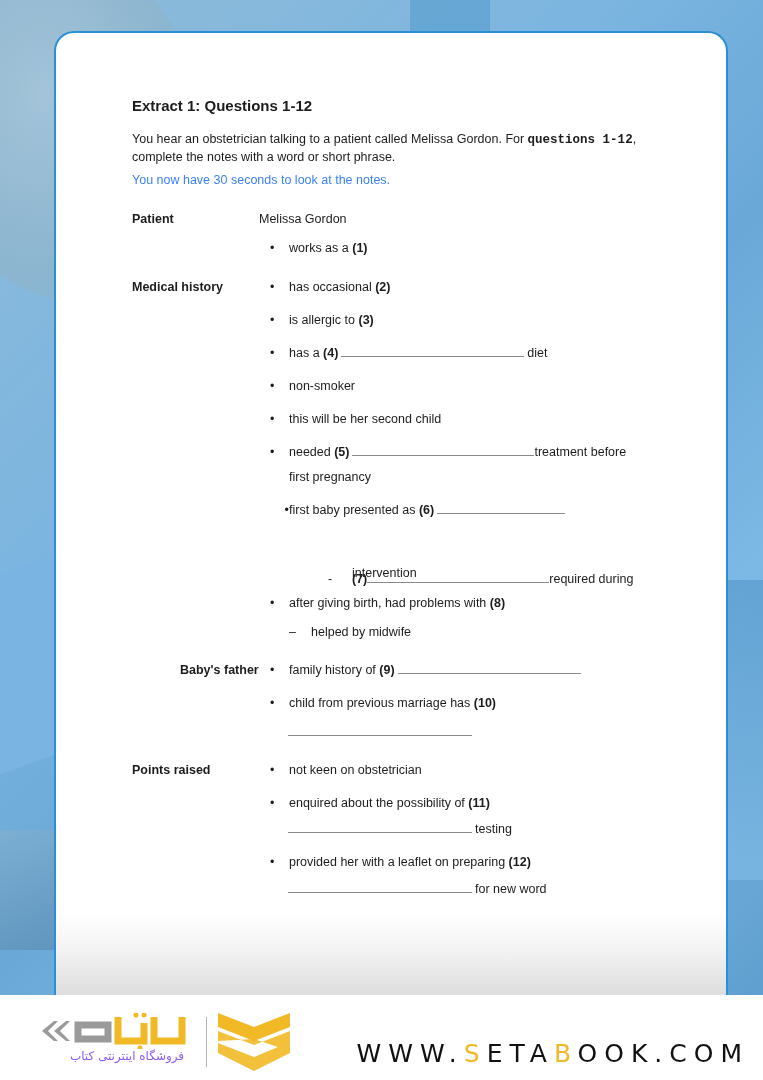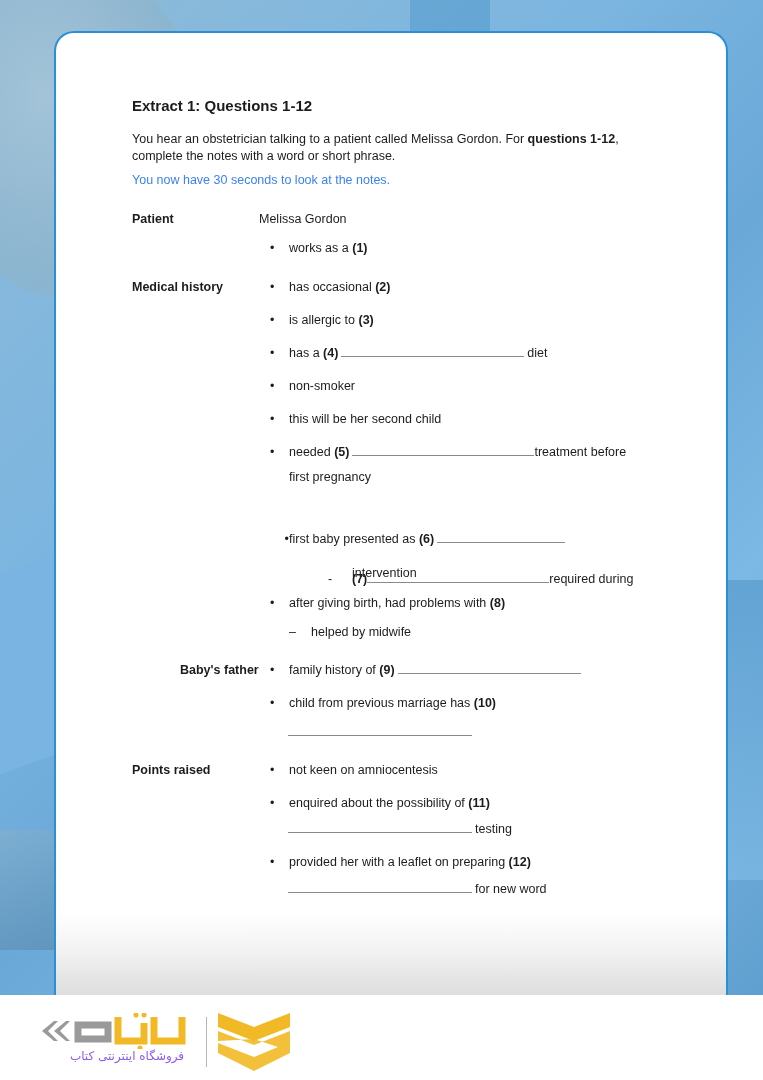--- a/index.html
+++ b/index.html
@@ -45,21 +45,21 @@
     border-radius: 20px 20px 0 0;
   }
   .title {
     position: absolute; left: 132px; top: 97px;
     font-size: 15px; font-weight: bold; color: #1c1c1c;
   }
   .intro {
     position: absolute; left: 132px; top: 131px; width: 520px;
     font-size: 12.5px; line-height: 17px; color: #1c1c1c;
   }
-  .intro b { font-weight: bold; }
+  .intro b { font-weight: bold; font-family: Liberation Mono, monospace; }
   .intro2 {
     position: absolute; left: 132px; top: 173px;
     font-size: 12.5px; color: #3b82f6;
   }
   .label {
     position: absolute; left: 132px;
     font-size: 12.5px; font-weight: bold; color: #1c1c1c;
   }
   .item {
     position: absolute; left: 270px;
@@ -139,21 +139,21 @@
 <div class="item" style="top:379px;">
   <span class="bullet">•</span><span>non-smoker</span>
 </div>
 <div class="item" style="top:412px;">
   <span class="bullet">•</span><span>this will be her second child</span>
 </div>
 <div class="item" style="top:445px;">
   <span class="bullet">•</span><span>needed </span><span class="num">(5)</span><span class="blank" style="width:182px; margin-right:0;"></span><span>treatment before</span>
 </div>
 <div class="plain" style="left:289px; top:470px;">first pregnancy</div>
-<div class="item" style="top:532px;text-align:right;">
+<div class="item" style="top:503px;text-align:right;">
   <span class="bullet">•</span><span>first baby presented as </span><span class="num">(6)</span><span class="blank" style="width:128px;"></span>
 </div>
 <div class="plain" style="left:328px; top:572px;">
   <span style="display:inline-block; width:24px;">-</span><span style="font-weight:bold;">(7)</span><span class="blank" style="width:182px; margin:0;"></span><span>required during</span>
 </div>
 <div class="plain" style="left:352px; top:566px;">intervention</div>
 <div class="item" style="top:596px;">
   <span class="bullet">•</span><span>after giving birth, had problems with </span><span class="num">(8)</span>
 </div>
 <div class="plain" style="left:289px; top:625px;">
@@ -164,21 +164,21 @@
 <div class="item" style="top:663px;">
   <span class="bullet">•</span><span>family history of </span><span class="num">(9)</span><span class="blank" style="width:183px;"></span>
 </div>
 <div class="item" style="top:696px;">
   <span class="bullet">•</span><span>child from previous marriage has </span><span class="num">(10)</span>
 </div>
 <div class="line-only" style="left:288px; top:735px; width:184px;"></div>
 
 <div class="label" style="top:763px;">Points raised</div>
 <div class="item" style="top:763px;">
-  <span class="bullet">•</span><span>not keen on amniocentesis</span>
+  <span class="bullet">•</span><span>not keen on obstetrician</span>
 </div>
 <div class="item" style="top:796px;">
   <span class="bullet">•</span><span>enquired about the possibility of </span><span class="num">(11)</span>
 </div>
 <div class="plain" style="left:288px; top:822px;">
   <span class="blank" style="width:184px; margin:0 3px 0 0;"></span><span>testing</span>
 </div>
 <div class="item" style="top:855px;">
   <span class="bullet">•</span><span>provided her with a leaflet on preparing </span><span class="num">(12)</span>
 </div>
@@ -196,13 +196,14 @@
     <circle cx="96" cy="2" r="2.5" fill="#f2b926"></circle>
     <circle cx="104" cy="2" r="2.5" fill="#f2b926"></circle>
     <circle cx="100" cy="35" r="2.5" fill="#f2b926"></circle>
   </svg>
   <div class="logo-sub">فروشگاه اینترنتی کتاب</div>
   <div class="logo-divider"></div>
   <svg class="logo-mark" width="72" height="58" viewBox="0 0 72 58">
     <path d="M0 0 L36 14 L72 0 L72 14 L36 28 L0 14 Z" fill="#f2b926"></path>
     <path d="M0 18 L36 32 L72 18 L72 40 L36 58 L0 40 L0 30 L36 44 L60 34 L36 26 L0 28 Z" fill="#f2b926" opacity="0.9"></path>
   </svg>
+  <div class="store-url"><span>WWW.</span><span class="accent">S</span><span>ETA</span><span class="accent">B</span><span>OOK.COM</span></div>
 </div>
 
 </body></html>

